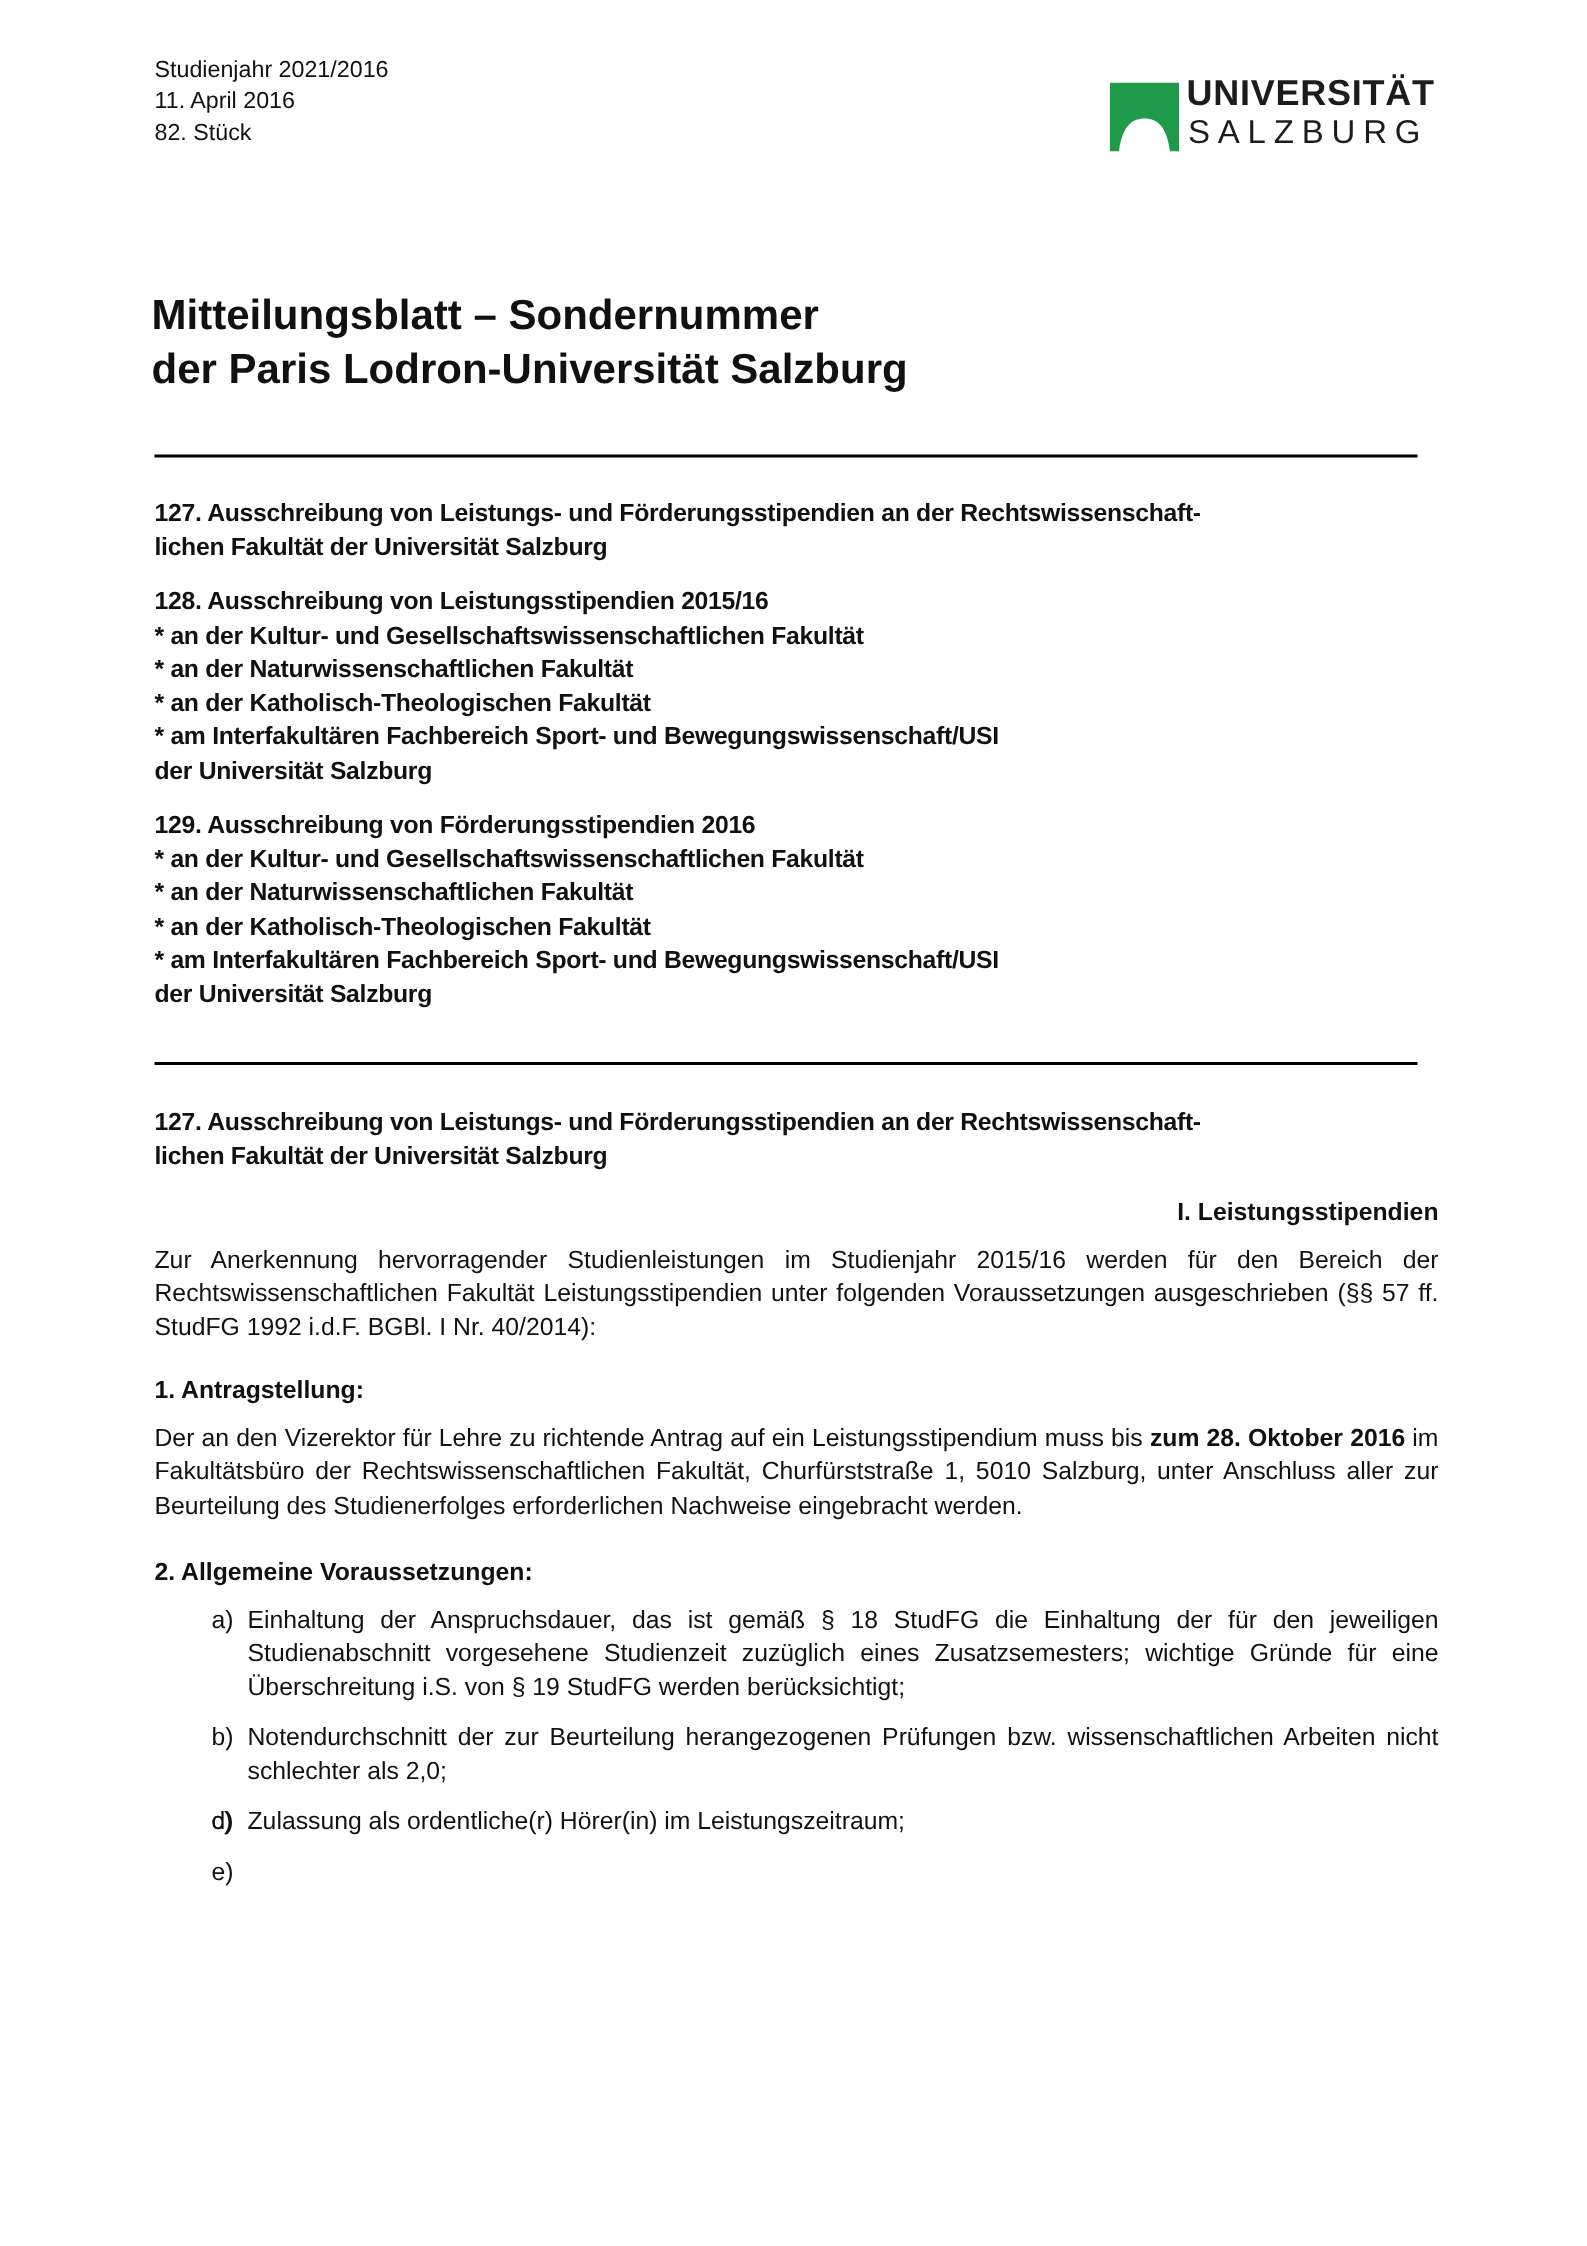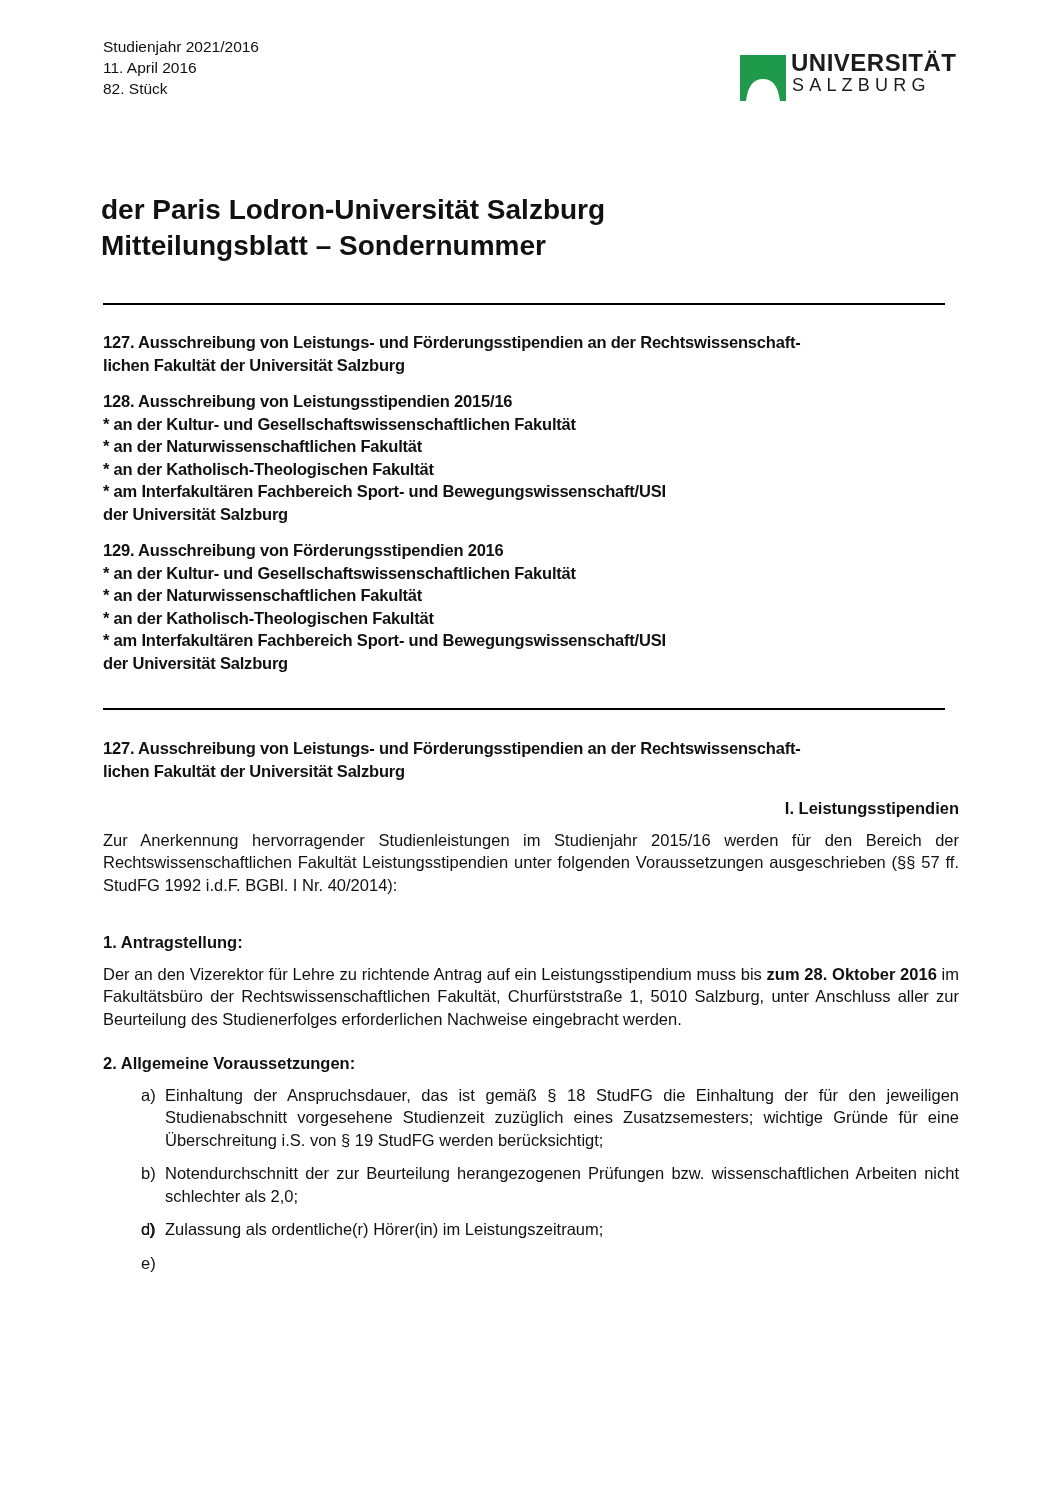--- a/index.html
+++ b/index.html
@@ -2,21 +2,21 @@
 <html><head>
 <meta charset="utf-8">
 <style>
   html, body { margin: 0; padding: 0; background: #ffffff; }
   body { width: 1058px; height: 1497px; position: relative; overflow: hidden;
          font-family: "Liberation Sans", sans-serif; color: #111111; }
   .meta { position: absolute; left: 103px; top: 36px; font-size: 15.5px; line-height: 21px; }
   .logo { position: absolute; left: 704px; top: 52px; width: 210px; height: 52px; margin-left: 36px; }
   .logo svg { position: absolute; left: 0; top: 3px; }
   .logo .l1 { position: absolute; left: 51px; top: -3px; font-size: 24px; font-weight: bold; letter-spacing: 0.5px; color: #1c1c1c; }
-  .logo .l2 { position: absolute; left: 52px; top: 23px; font-size: 18px; letter-spacing: 5.2px; color: #1c1c1c; }
+  .logo .l2 { position: absolute; left: 52px; top: 23px; font-size: 22px; letter-spacing: 5.2px; color: #1c1c1c; }
   .title { position: absolute; left: 101px; top: 192px; font-size: 28px; font-weight: bold; line-height: 36px; }
   .rule { position: absolute; left: 103px; width: 842px; height: 0; border-top: 2px solid #000; }
   .toc { position: absolute; left: 103px; width: 860px; font-size: 16.5px; font-weight: bold; line-height: 22.5px; letter-spacing: -0.2px; }
   .toc .blk { margin-bottom: 14px; }
   .sec { position: absolute; left: 103px; width: 856px; font-size: 16.5px; line-height: 22.5px; }
   .b { font-weight: bold; }
   .center { text-align: right; }
   .just { text-align: justify; }
   .list-item { position: relative; padding-left: 62px; margin-bottom: 11px; text-align: justify; }
   .list-item .lbl { position: absolute; left: 38px; }
@@ -32,22 +32,22 @@
 
 <div class="logo">
   <svg width="46" height="46" viewBox="0 0 46 46">
     <path d="M0 0 H46 V46 H40 C38 30 32 24 23 24 C14 24 8 30 6 46 H0 Z" fill="#1e9a4a"></path>
   </svg>
   <div class="l1">UNIVERSITÄT</div>
   <div class="l2">SALZBURG</div>
 </div>
 
 <div class="title">
+  <div>Mitteilungsblatt – Sondernummer</div>
   <div>der Paris Lodron-Universität Salzburg</div>
-  <div>Mitteilungsblatt – Sondernummer</div>
 </div>
 
 <div class="rule" style="top:303px;"></div>
 
 <div class="toc" style="top:331px;">
   <div class="blk">
     <div>127. Ausschreibung von Leistungs- und Förderungsstipendien an der Rechtswissenschaft-</div>
     <div>lichen Fakultät der Universität Salzburg</div>
   </div>
   <div class="blk">
@@ -71,21 +71,21 @@
 <div class="rule" style="top:708px;"></div>
 
 <div class="sec" style="top:737px;">
   <div class="b" style="letter-spacing:-0.2px;">
     <div>127. Ausschreibung von Leistungs- und Förderungsstipendien an der Rechtswissenschaft-</div>
     <div>lichen Fakultät der Universität Salzburg</div>
   </div>
   <div class="b center" style="margin-top:15px;">I. Leistungsstipendien</div>
   <div class="just" style="margin-top:9px;">Zur Anerkennung hervorragender Studienleistungen im Studienjahr 2015/16 werden für den Bereich der Rechtswissenschaftlichen Fakultät Leistungsstipendien unter folgenden Voraussetzungen ausgeschrieben (§§ 57 ff. StudFG 1992 i.d.F. BGBl. I Nr. 40/2014):</div>
 
-  <div class="b" style="margin-top:35px;">1. Antragstellung:</div>
+  <div class="b" style="margin-top:20px;">1. Antragstellung:</div>
   <div class="just" style="margin-top:9px;"><span>Der an den Vizerektor für Lehre zu richtende Antrag auf ein Leistungsstipendium muss bis </span><span class="b">zum 28. Oktober 2016</span><span> im Fakultätsbüro der Rechtswissenschaftlichen Fakultät, Churfürststraße 1, 5010 Salzburg, unter Anschluss aller zur Beurteilung des Studienerfolges erforderlichen Nachweise eingebracht werden.</span></div>
 
   <div class="b" style="margin-top:22px; margin-bottom:9px;">2. Allgemeine Voraussetzungen:</div>
   <div>
     <div class="list-item"><span class="lbl">a)</span><span>Einhaltung der Anspruchsdauer, das ist gemäß § 18 StudFG die Einhaltung der für den jeweiligen Studienabschnitt vorgesehene Studienzeit zuzüglich eines Zusatzsemesters; wichtige Gründe für eine Überschreitung i.S. von § 19 StudFG werden berücksichtigt;</span></div>
     <div class="list-item"><span class="lbl">b)</span><span>Notendurchschnitt der zur Beurteilung herangezogenen Prüfungen bzw. wissenschaftlichen Arbeiten nicht schlechter als 2,0;</span></div>
     <div class="list-item"><span class="lbl">c)</span></div>
     <div class="list-item"><span class="lbl">d)</span><span>Zulassung als ordentliche(r) Hörer(in) im Leistungszeitraum;</span></div>
     <div class="list-item"><span class="lbl">e)</span></div>
   </div>

